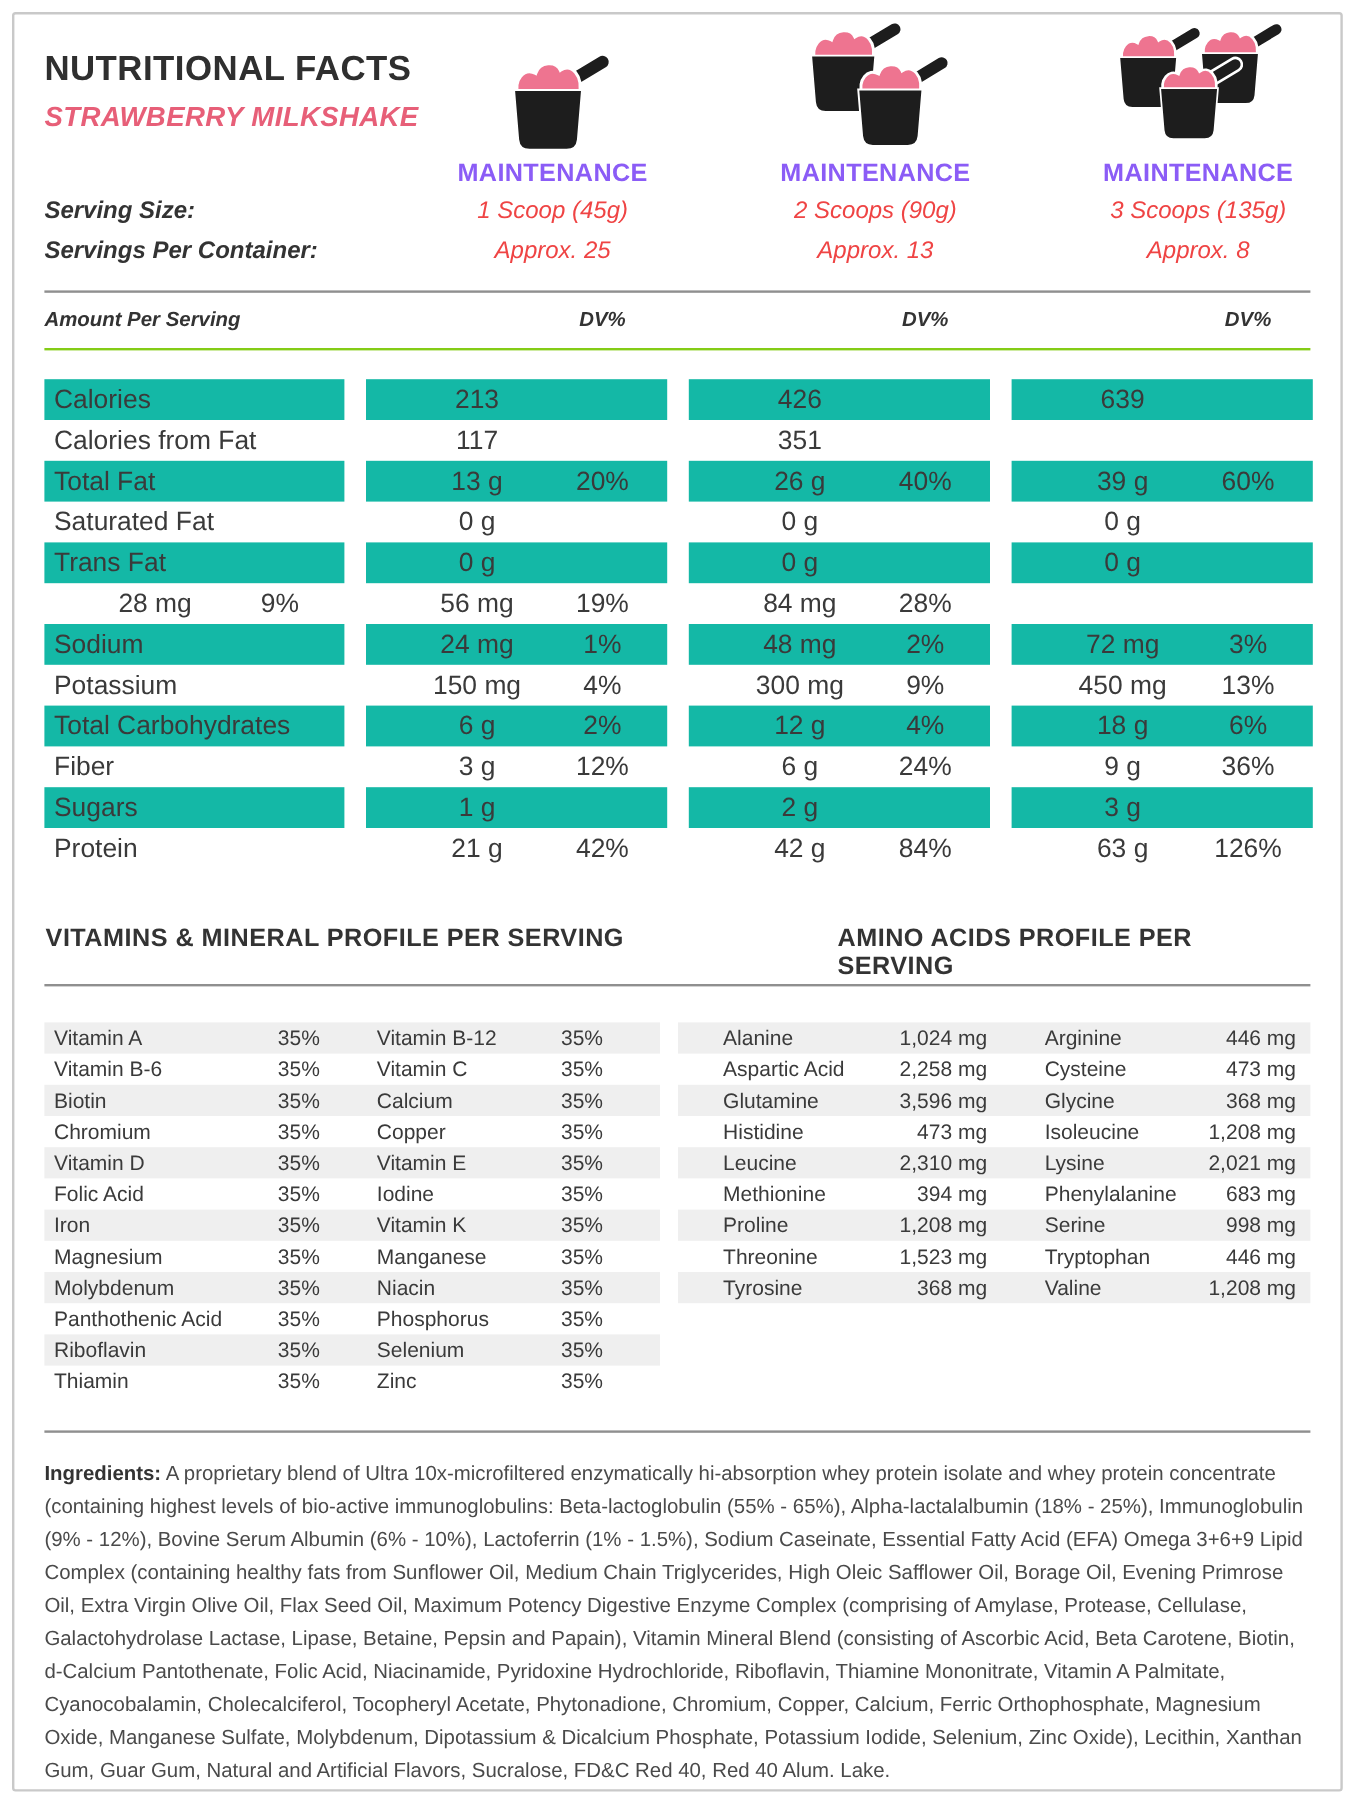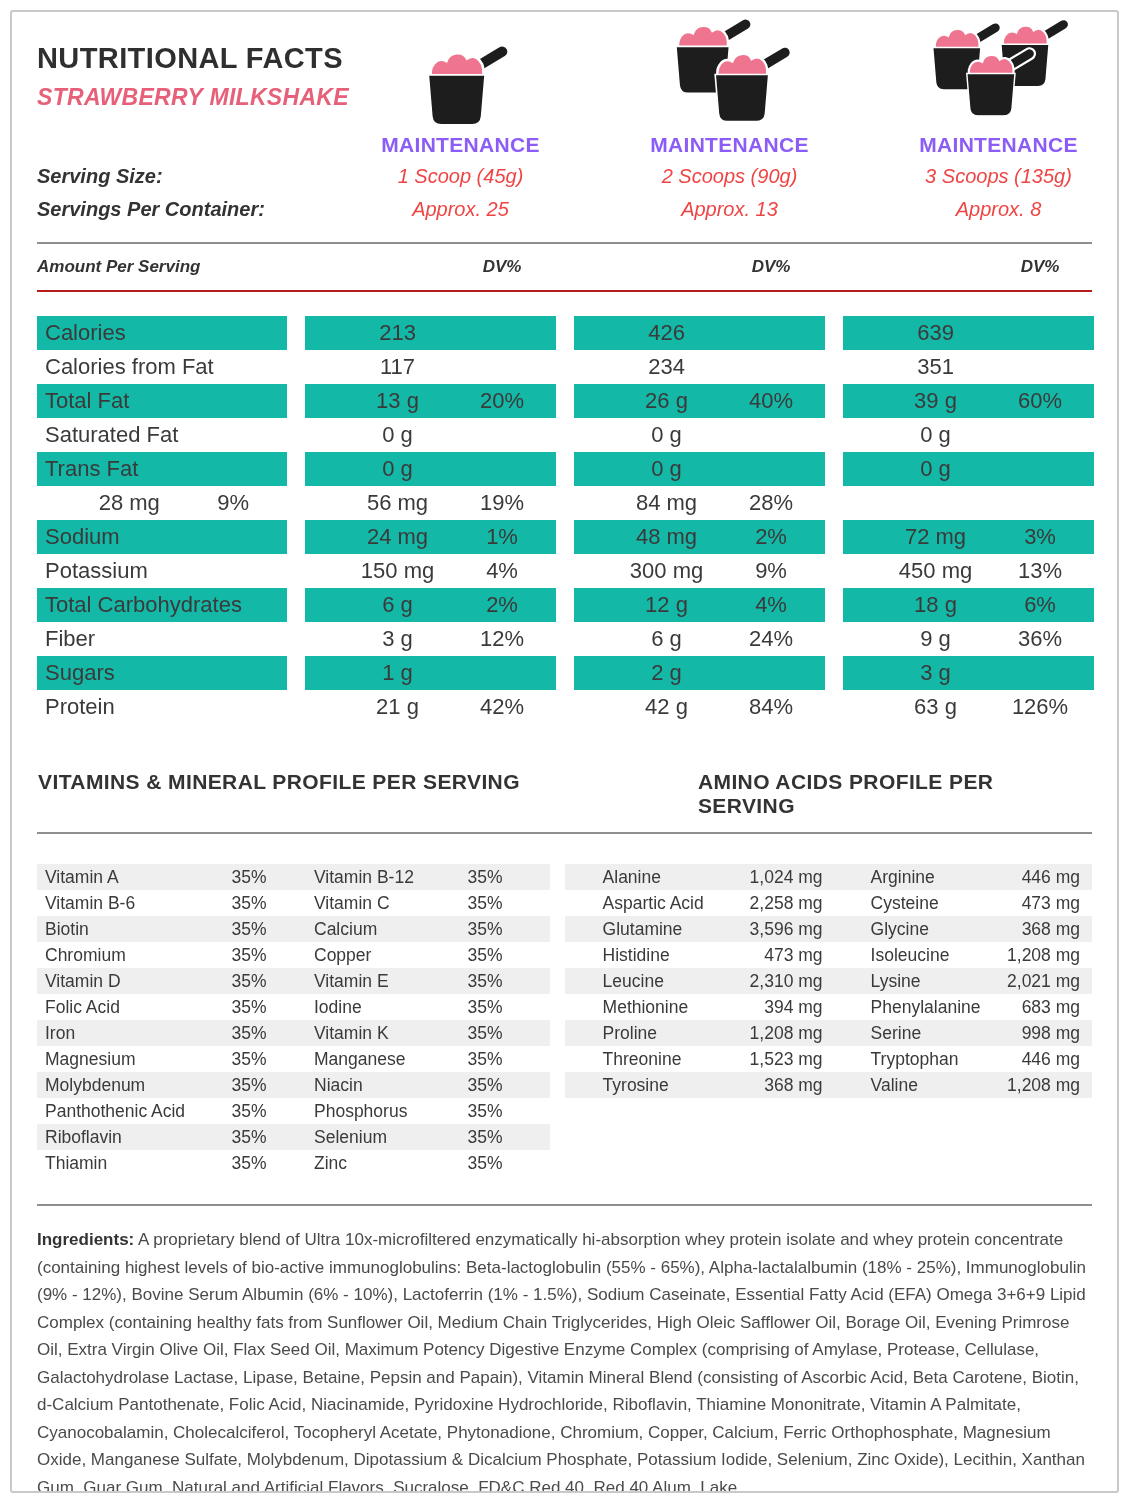--- a/index.html
+++ b/index.html
@@ -43,21 +43,21 @@
     font-style:italic; font-size:20px; color:#ef4444; padding-left:60px;
   }
 
   
   .amount-row {
     margin-top:16px;
     display:grid;
     grid-template-columns:250px 251px 251px 251px;
     column-gap:18px;
     border-top:2px solid #8f8f8f;
-    border-bottom:2px solid #b91c1c;
+    border-bottom:2px solid #84cc16;
     padding:13px 0;
     font-style:italic; font-weight:bold; font-size:17px; color:#333;
   }
   .amount-row .grp { display:flex; }
   .amount-row .val { width:57%; }
   .amount-row .dv  { width:43%; text-align:center; }
 
   
   .ntable { margin-top:24px; }
   .n-row {
@@ -68,21 +68,21 @@
     font-size:22px; color:#3a3a3a;
   }
   .n-label { padding-left:8px; }
   .n-grp { display:flex; }
   .n-val { width:57%; text-align:center; padding-left:42px; }
   .n-dv  { width:43%; text-align:center; }
   .n-row.shaded .n-label, .n-row.shaded .n-grp { background:#14b8a6; }
 
   
   .profiles { margin-top:46px; }
-  .profile-titles { display:flex; border-bottom:2px solid #8f8f8f; padding-bottom:14px;gap:36px; }
+  .profile-titles { display:flex; border-bottom:2px solid #8f8f8f; padding-bottom:2px;gap:36px; }
   .ptitle { font-size:21px; font-weight:bold; color:#333; letter-spacing:.4px; }
   .ptitle.vit { width:533px; padding-left:1px; }
   .ptitle.ami { padding-left:98px; }
   .profile-tables { display:flex; margin-top:30px; align-items:flex-start; }
   .vit-table { width:518px; }
   .ami-table { width:533px; margin-left:15px; }
   .v-row {
     display:grid; grid-template-columns:176px 72px 152px 96px;
     height:26px; line-height:26px; font-size:17.5px; color:#3a3a3a;
   }
@@ -197,24 +197,20 @@
           <span class="n-dv"></span>
         </div>
       </div>
       <div class="n-row">
         <div class="n-label">Calories from Fat</div>
         <div class="n-grp">
           <span class="n-val">117</span>
           <span class="n-dv"></span>
         </div>
         <div class="n-grp">
-          <span class="n-val">234</span>
-          <span class="n-dv"></span>
-        </div>
-        <div class="n-grp">
           <span class="n-val">351</span>
           <span class="n-dv"></span>
         </div>
       </div>
       <div class="n-row shaded">
         <div class="n-label">Total Fat</div>
         <div class="n-grp">
           <span class="n-val">13 g</span>
           <span class="n-dv">20%</span>
         </div>

